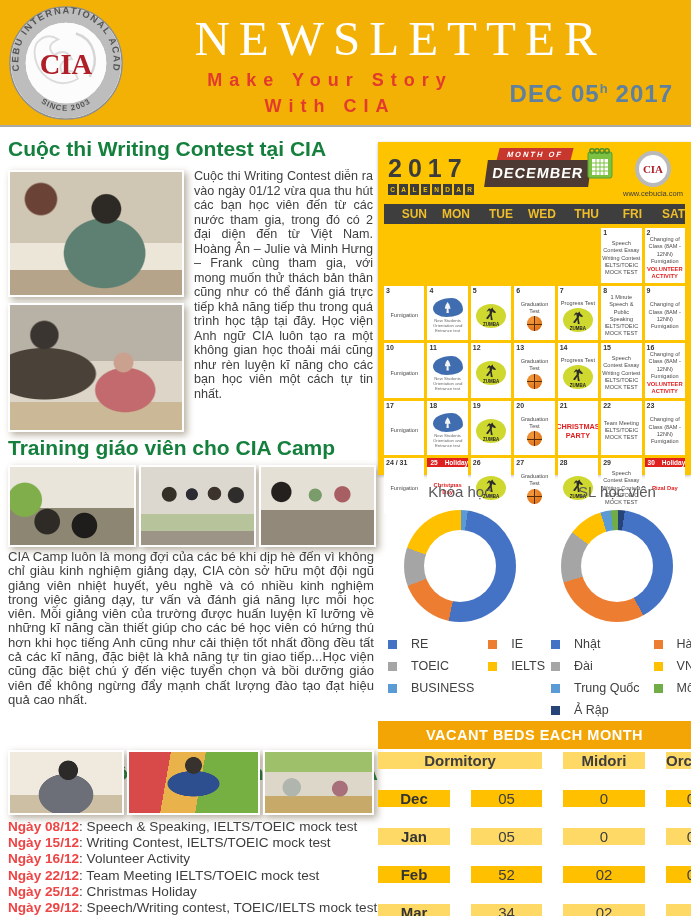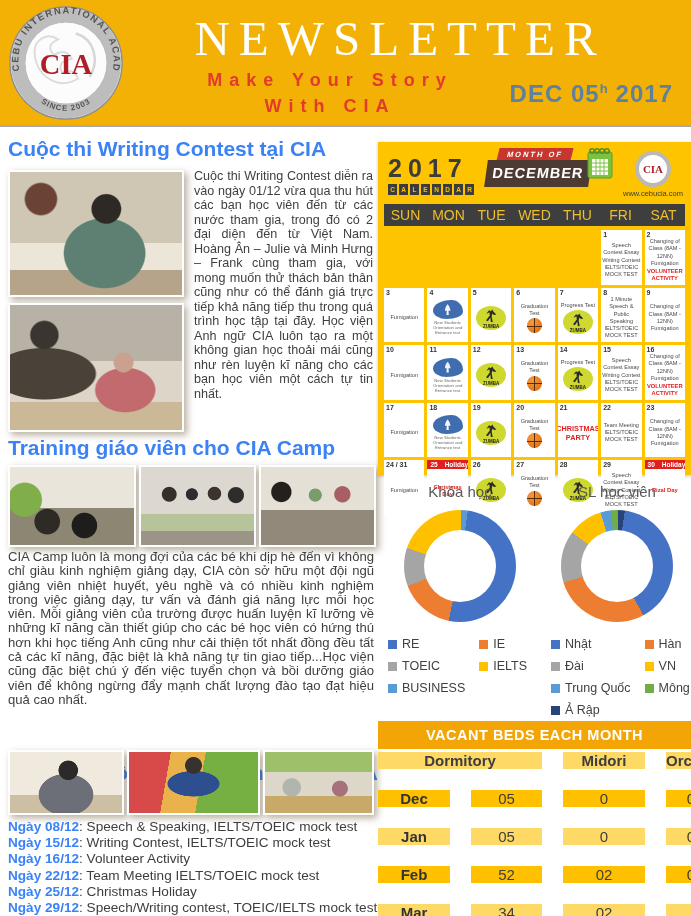--- a/index.html
+++ b/index.html
@@ -12,21 +12,21 @@
   .nl-title { position:absolute; left:150px; top:10px; width:500px; text-align:center;
     font-family:"Liberation Serif","DejaVu Serif",serif; font-size:49px; letter-spacing:9px; color:#fff; }
   .tag { position:absolute; left:150px; width:360px; text-align:center; font-weight:700;
     color:#E23B2E; font-size:18px; letter-spacing:7px; }
   .tag1 { top:70px; } .tag2 { top:96px; }
   .hdr-date { position:absolute; right:18px; top:80px; color:#60809F; font-weight:700; font-size:24px; letter-spacing:1px; }
   .hdr-date sup { font-size:13px; }
   .hdr-date .yr { margin-left:7px; }
 
   
-  .sec-title { position:absolute; left:8px; width:370px; font-weight:700; font-size:21px; color:#3b82f6; }
+  .sec-title { position:absolute; left:8px; width:370px; font-weight:700; font-size:21px; color:#15803d; }
   .t1 { top:137px; } .t2 { top:436px; } .t3 { top:761px; }
 
   
   .photo { border:2px solid #fff; box-shadow:3px 3px 7px rgba(90,70,40,.45); background:#cabd9f; }
   .a1-photos { position:absolute; left:8px; top:170px; width:180px; }
   .a1-photos .photo { width:176px; }
   .ph-writing { height:127px; background:
       radial-gradient(circle at 56% 30%, #2d2a26 0 11%, transparent 12%),
       radial-gradient(ellipse at 55% 66%, #5d8072 0 30%, transparent 31%),
       radial-gradient(circle at 18% 22%, #6b4336 0 9%, transparent 10%),
@@ -71,21 +71,21 @@
 
   
   .a1-text { position:absolute; left:194px; top:169px; width:179px; height:264px; overflow:hidden;
     text-align:justify; font-size:12.6px; line-height:14.5px; color:#3F3F3F; }
   .a2-text { position:absolute; left:8px; top:550px; width:366px; height:170px; overflow:hidden;
     text-align:justify; font-size:13.1px; line-height:14.3px; color:#3F3F3F; }
 
   
   .schedule { position:absolute; left:8px; top:819px; width:370px; }
   .sch-line { font-size:13.6px; line-height:16.2px; color:#3e3e3e; white-space:nowrap; }
-  .sch-date { font-weight:700; color:#3b82f6; }
+  .sch-date { font-weight:700; color:#ef4444; }
 
   
   .calendar { position:absolute; left:378px; top:142px; width:313px; height:333px; background:#FFC400;
     display:flex; flex-direction:column; box-shadow:0 1px 3px rgba(0,0,0,.25); }
   .cal-head { height:64px; display:flex; align-items:center; padding:4px 8px 0 10px; gap:6px; }
   .cal-yearblock { width:92px; }
   .cal-year { font-size:25px; font-weight:700; color:#3c3c3c; letter-spacing:6px; }
   .cal-word { display:flex; gap:2px; margin-top:1px; }
   .cw-box { width:9px; height:11px; background:#3c3c3c; color:#F5C400; font-size:6.5px; font-weight:700;
     display:flex; align-items:center; justify-content:center; }
@@ -94,21 +94,21 @@
     font-size:7.5px; font-weight:700; letter-spacing:2px; text-align:center; padding:2px 0; transform:skewX(-14deg); }
   .cal-month { position:absolute; left:0; top:14px; width:104px; background:#4D3A32; color:#fff;
     font-size:14.5px; font-weight:700; letter-spacing:1px; text-align:center; padding:5px 0 6px; transform:skewX(-8deg); }
   .cal-pad { position:absolute; right:-8px; top:0; }
   .cal-logoblock { margin-left:auto; text-align:center; }
   .mini-logo { width:36px; height:36px; margin:0 auto; border-radius:50%; border:4px solid #b9b9b9; background:#fff;
     display:flex; align-items:center; justify-content:center;
     font-family:"Liberation Serif","DejaVu Serif",serif; font-weight:700; font-size:11px; color:#B01E28; }
   .cal-site { font-size:7.5px; font-weight:400; color:#3b3b3b; margin-top:2px; }
   .cal-daysrow { display:grid; grid-template-columns:repeat(7,1fr); background:#3E3E3E; padding:3px 0; margin:2px 6px 0; }
-  .cal-daysrow span { text-align:center; color:#EFBE2A; font-size:14px; font-weight:400; }
+  .cal-daysrow span { text-align:right; color:#EFBE2A; font-size:12px; font-weight:700; }
   .cal-grid { flex:1; display:grid; grid-template-columns:repeat(7,1fr); grid-auto-rows:1fr; gap:3px; padding:4px 6px 7px; }
   .cal-cell { display:flex; flex-direction:column; overflow:hidden; }
   .cal-cell.filled { background:#fff; }
   .cal-day { font-size:7px; font-weight:700; color:#333; padding:1px 0 0 2px; }
   .cal-body { flex:1; display:flex; flex-direction:column; align-items:center; justify-content:center; gap:1px; padding:0 1px 2px; }
   .cal-txt { font-size:5.6px; line-height:1.3; color:#4a4a4a; text-align:center; }
   .cal-cap { font-size:4.3px; line-height:1.2; color:#6b6b6b; text-align:center; }
   .cal-red { font-size:5.8px; font-weight:700; color:#E01F1F; text-align:center; line-height:1.25; }
   .cal-red.big { font-size:7.3px; }
   .cal-holiday { display:flex; gap:7px; background:#E01F1F; color:#fff; font-size:6.5px; font-weight:700; padding:1px 3px; }
@@ -127,21 +127,21 @@
     clip-path:polygon(50% 0,80% 25%,100% 60%,65% 60%,70% 100%,30% 100%,35% 60%,0 60%,20% 25%); }
 
   
   .chart { position:absolute; top:483px; }
   .chart-a { left:380px; width:160px; }
   .chart-b { left:543px; width:148px; }
   .chart-title { font-size:15px; color:#595959; text-align:center; margin-bottom:10px; }
   .donut { width:112px; height:112px; border-radius:50%; margin:0 auto; position:relative; }
   .donut-hole { position:absolute; inset:20px; border-radius:50%; background:#fff; }
   .legend { margin-top:15px; display:grid; grid-template-columns:auto auto; gap:8px 14px; justify-content:start; padding-left:8px; }
-  .lg-item { display:flex; align-items:center; gap:5px; }
+  .lg-item { display:flex; align-items:center; gap:14px; }
   .lg-sq { width:9px; height:9px; flex:0 0 9px; }
   .lg-lab { font-size:12.5px; color:#404040; white-space:nowrap; }
 
   
   .beds { position:absolute; left:378px; top:721px; width:313px; height:195px; display:flex; flex-direction:column; gap:3px; }
   .beds-title { background:#F4A506; color:#fff; font-weight:700; font-size:14.5px; letter-spacing:.5px;
     text-align:center; padding:6px 0; }
   .beds-grid { flex:1; display:grid; grid-template-columns:72px 71px 82px 1fr; grid-auto-rows:1fr; gap:21px; }
   .bcell { display:flex; align-items:center; justify-content:center; font-size:15px; color:#3d3d3d; }
   .bhead { background:#FFD966; font-weight:700; }

